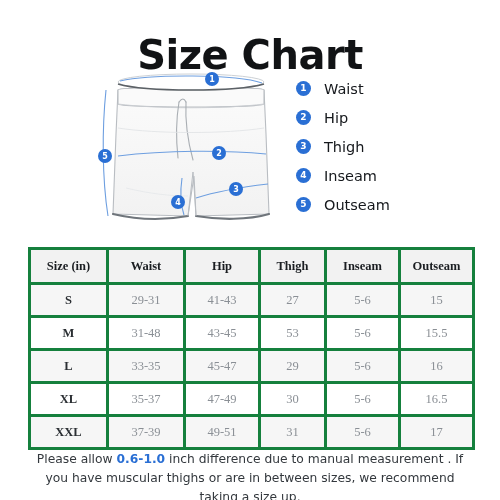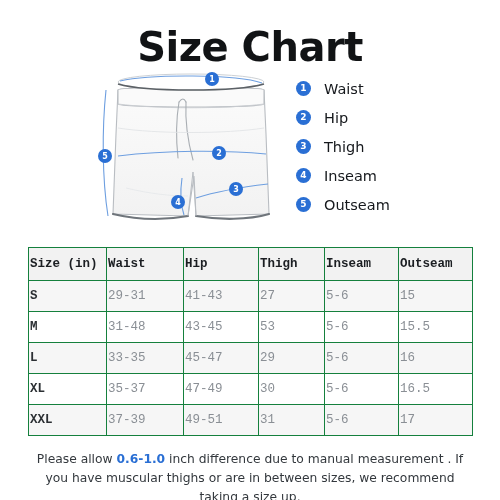--- a/index.html
+++ b/index.html
@@ -12,21 +12,21 @@
     height: 500px;
     position: relative;
     font-family: "Liberation Sans", sans-serif;
     -webkit-font-smoothing: antialiased;
     overflow: hidden;
   }
 
   
   .title {
     position: absolute;
-    top: 24px;
+    top: 32px;
     left: 0;
     width: 500px;
     text-align: center;
     font-size: 40px;
     font-weight: bold;
     letter-spacing: -0.5px;
     color: #111315;
     font-family: "DejaVu Sans", sans-serif;
   }
 
@@ -87,26 +87,26 @@
     top: 247px;
     width: 444px;
   }
   table.size-table {
     width: 444px;
     border-collapse: collapse;
     table-layout: fixed;
   }
   table.size-table th,
   table.size-table td {
-    border: 1px solid #15803d;
+    border: 3px solid #15803d;
     height: 28px;
-    text-align: left;
+    text-align: center;
     vertical-align: middle;
     font-size: 12.5px;
-    font-family: Liberation Mono, monospace;
+    font-family: Liberation Serif, serif;
   }
   table.size-table th {
     background: #f2f2f2;
     color: #1b1e22;
     font-weight: bold;
     font-size: 12.5px;
     height: 30px;
   }
   table.size-table td.size-col {
     color: #2b2f33;

